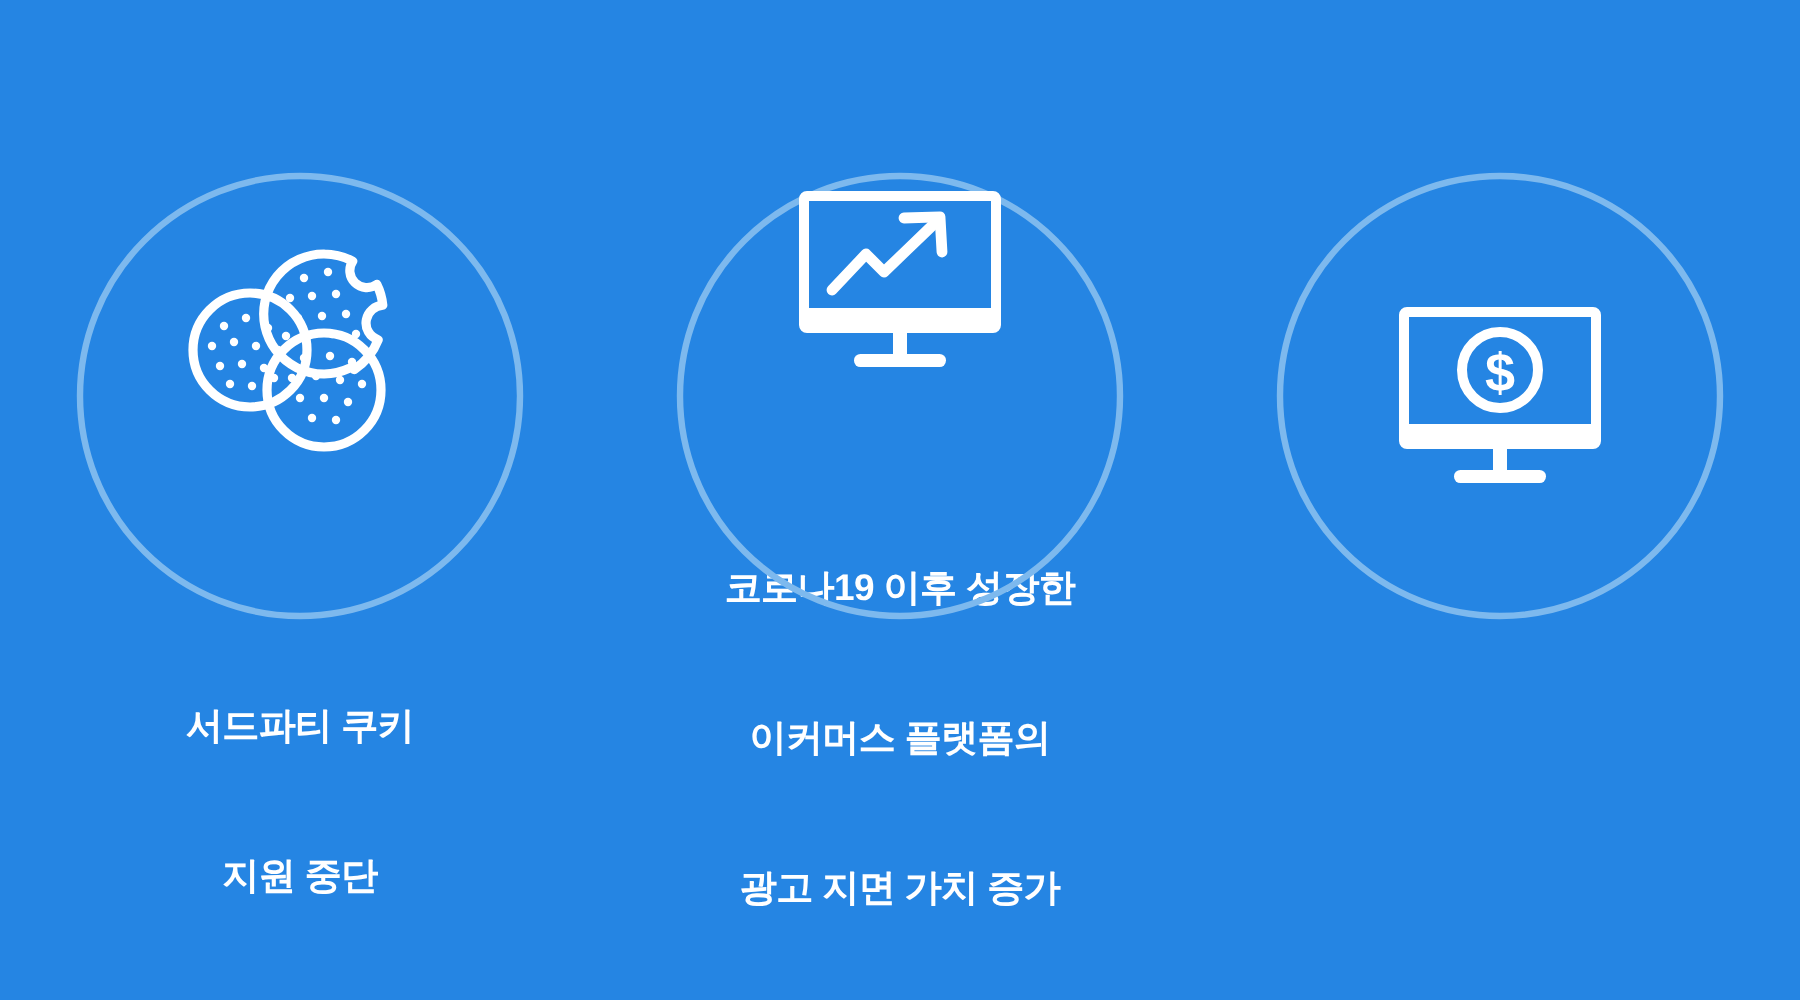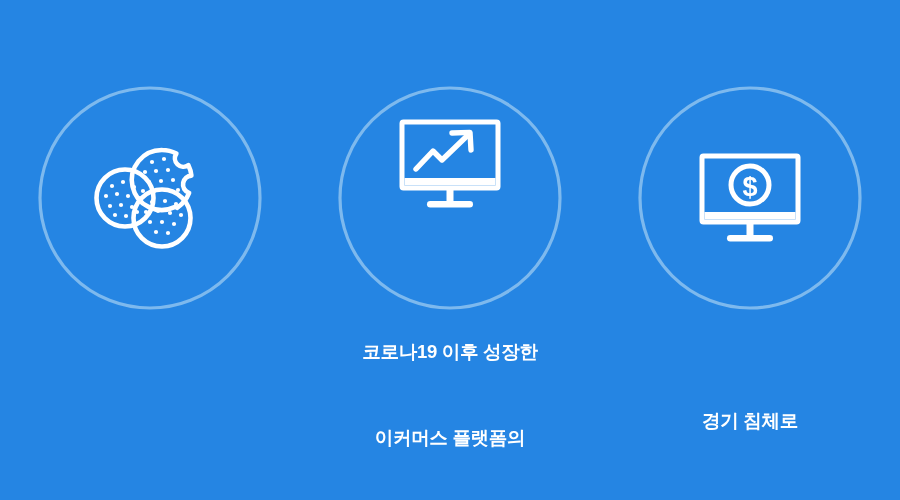--- a/index.html
+++ b/index.html
@@ -61,21 +61,20 @@
     text-align: center;
     color: #ffffff;
     font-size: 18.5px;
     font-weight: bold;
     line-height: 25px;
     letter-spacing: -0.3px;
     white-space: pre;
   }
   .caption-line {
     display: block;
-    margin-top: 11px;
   }
 </style>
 </head>
 <body>
 
 <div class="board">
 
   <div class="card">
     <div class="circle-wrap">
       <svg class="ring" viewBox="0 0 226 226">
@@ -138,20 +137,24 @@
             <circle cx="91" cy="73" r="2.1"></circle>
               <circle cx="60" cy="80" r="2.1"></circle>
             <circle cx="72" cy="80" r="2.1"></circle>
               <circle cx="84" cy="82" r="2.1"></circle>
             <circle cx="66" cy="90" r="2.1"></circle>
               <circle cx="78" cy="91" r="2.1"></circle>
           </g>
         </svg>
       </div>
     </div>
+    <div class="caption">
+      <span class="caption-line">서드파티 쿠키</span>
+      <span class="caption-line">지원 중단</span>
+    </div>
   </div>
 
   <div class="card">
     <div class="circle-wrap">
       <svg class="ring" viewBox="0 0 226 226">
         <circle cx="113" cy="113" r="110" fill="none" stroke="#7db9ee" stroke-width="3.2"></circle>
       </svg>
       <div class="icon-holder">
         <svg width="112" height="100" viewBox="0 0 112 100">
 
@@ -166,20 +169,21 @@
           <g fill="none" stroke="#ffffff" stroke-width="5.4" stroke-linecap="round" stroke-linejoin="round">
             <path d="M22 55 L39 37 L48 46 L74 21"></path>
             <path d="M58 19 L76 18.4 L77 36"></path>
           </g>
         </svg>
       </div>
     </div>
     <div class="caption">
       <span class="caption-line">코로나19 이후 성장한</span>
       <span class="caption-line">이커머스 플랫폼의</span>
+      <span class="caption-line">광고 지면 가치 증가</span>
     </div>
   </div>
 
   <div class="card">
     <div class="circle-wrap">
       <svg class="ring" viewBox="0 0 226 226">
         <circle cx="113" cy="113" r="110" fill="none" stroke="#7db9ee" stroke-width="3.2"></circle>
       </svg>
       <div class="icon-holder">
         <svg width="112" height="100" viewBox="0 0 112 100">
@@ -187,17 +191,16 @@
           <rect x="10.5" y="64" width="91" height="7.5" fill="#ffffff"></rect>
           <rect x="52.5" y="74" width="7" height="14" fill="#ffffff"></rect>
           <rect x="33" y="87" width="46" height="6.5" rx="3.2" fill="#ffffff"></rect>
 
           <circle cx="56" cy="37" r="19" fill="none" stroke="#ffffff" stroke-width="5"></circle>
           <text x="56" y="47.5" text-anchor="middle" font-family="Liberation Sans, sans-serif" font-size="27" font-weight="bold" fill="#ffffff">$</text>
         </svg>
       </div>
     </div>
     <div class="caption">
-      <span class="caption-line">경기 침체로</span>
     </div>
   </div>
 
 </div>
 
 </body></html>

